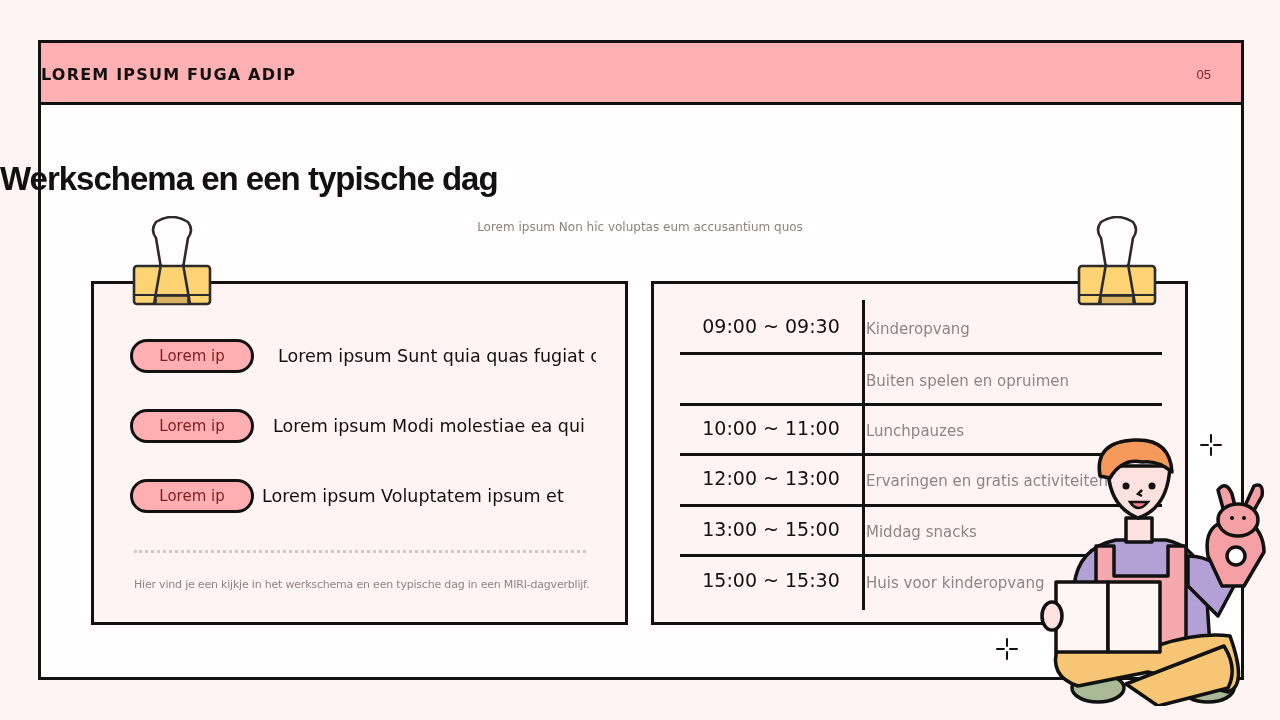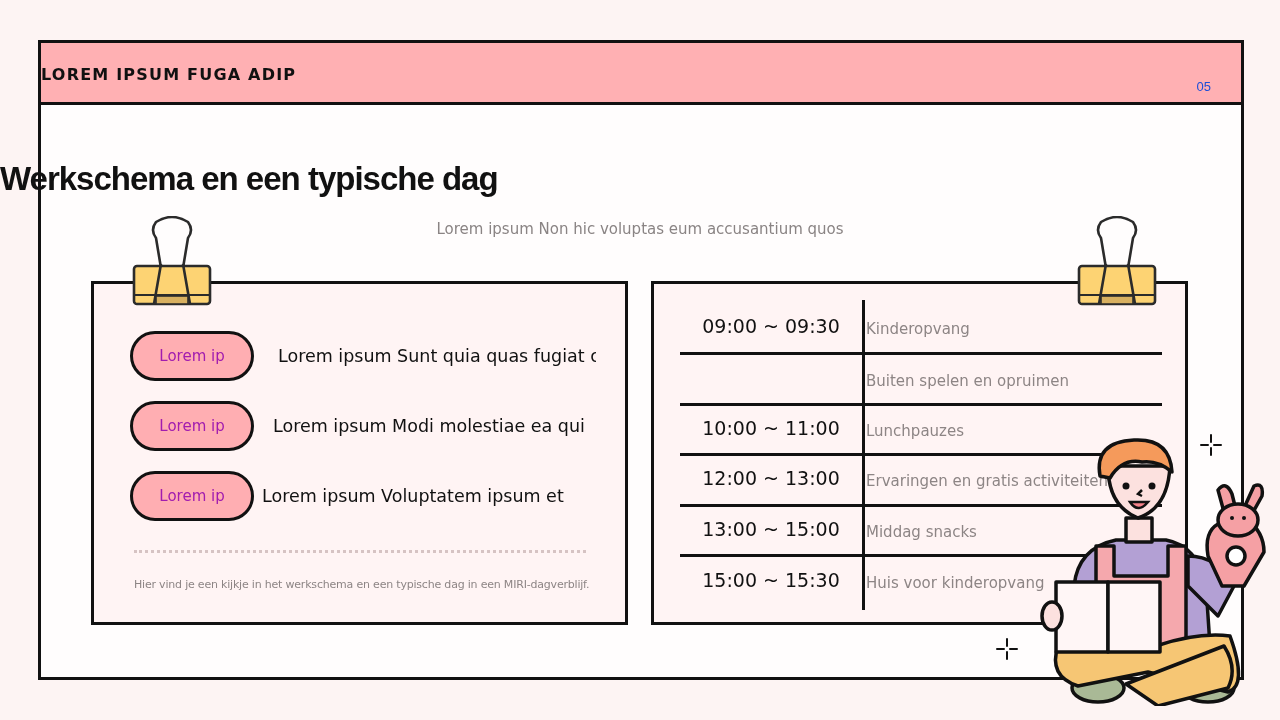--- a/index.html
+++ b/index.html
@@ -2,35 +2,35 @@
 <html><head>
 <meta charset="utf-8">
 <style>
   * { box-sizing: border-box; margin: 0; padding: 0; }
   html, body { width: 1280px; height: 720px; overflow: hidden; }
   body { background: #fdf4f3; position: relative; font-family: "Liberation Sans", sans-serif; }
 
   .frame { position: absolute; left: 38px; top: 40px; width: 1206px; height: 640px; background: #fffdfd; border: 3px solid #111; }
   .topbar { position: absolute; left: 0; top: 0; right: 0; height: 62px; background: #ffb0b3; border-bottom: 3px solid #111; }
   .topbar-title { position: absolute; left: 0; right: 0; top: 22px; text-align: left; font-family: "DejaVu Sans", sans-serif; font-weight: bold; font-size: 16px; letter-spacing: 1.2px; color: #111; }
-  .page-num { position: absolute; right: 30px; top: 24px; font-family: "Liberation Sans", sans-serif; font-size: 13px; color: #1d4ed8; margin-top: 12px; }
+  .page-num { position: absolute; right: 30px; top: 24px; font-family: "Liberation Sans", sans-serif; font-size: 13px; color: #7f1d1d; }
 
   .title { position: absolute; left: 0; width: 1280px; top: 160px; text-align: left; font-family: "Liberation Sans", sans-serif; font-weight: bold; font-size: 33px; letter-spacing: -1px; color: #111; }
-  .subtitle { position: absolute; left: 0; width: 1280px; top: 220px; text-align: center; font-family: "DejaVu Sans", sans-serif; font-size: 15px; color: #8a8484; }
+  .subtitle { position: absolute; left: 0; width: 1280px; top: 220px; text-align: center; font-family: "DejaVu Sans", sans-serif; font-size: 12px; color: #8a8484; }
 
   .card { position: absolute; background: #fff4f4; border: 3px solid #111; }
   .card-left { left: 91px; top: 281px; width: 537px; height: 344px; }
   .card-right { left: 651px; top: 281px; width: 537px; height: 344px; }
 
   .clip { position: absolute; width: 80px; height: 92px; }
   .clip-left { left: 132px; top: 216px; }
   .clip-right { left: 1077px; top: 216px; }
 
   .row { position: absolute; left: 36px; height: 50px; display: flex; align-items: center; }
-  .pill { width: 124px; height: 50px; border: 3px solid #111; border-radius: 25px; background: #ffaeb2; display: flex; align-items: center; justify-content: center; font-family: "DejaVu Sans", sans-serif; font-size: 15px; color: #a21caf; }
+  .pill { width: 124px; height: 34px; border: 3px solid #111; border-radius: 25px; background: #ffaeb2; display: flex; align-items: center; justify-content: center; font-family: "DejaVu Sans", sans-serif; font-size: 15px; color: #7f1d1d; }
   .row-text { margin-left: 24px; font-family: "DejaVu Sans", sans-serif; font-size: 17.5px; color: #111; white-space: nowrap; overflow: hidden; width: 318px; }
 
   .dots { position: absolute; left: 40px; top: 266px; width: 452px; border-top: 3px dotted #d6c3c3; }
   .note { position: absolute; left: 40px; top: 294px; font-family: "DejaVu Sans", sans-serif; font-size: 11px; color: #8d8585; white-space: nowrap; letter-spacing: -0.2px; }
 
   .sched-vline { position: absolute; left: 208px; top: 16px; width: 3px; height: 310px; background: #111; }
   .sched-row { position: absolute; left: 26px; width: 482px; height: 50px; }
   .sched-hline { position: absolute; left: 26px; width: 482px; height: 3px; background: #111; }
   .sched-time { position: absolute; left: 0; width: 182px; top: 13px; text-align: center; font-family: "DejaVu Sans", sans-serif; font-size: 19px; color: #111; }
   .sched-act { position: absolute; left: 186px; top: 18px; font-family: "DejaVu Sans", sans-serif; font-size: 15px; color: #8d8585; white-space: nowrap; }

